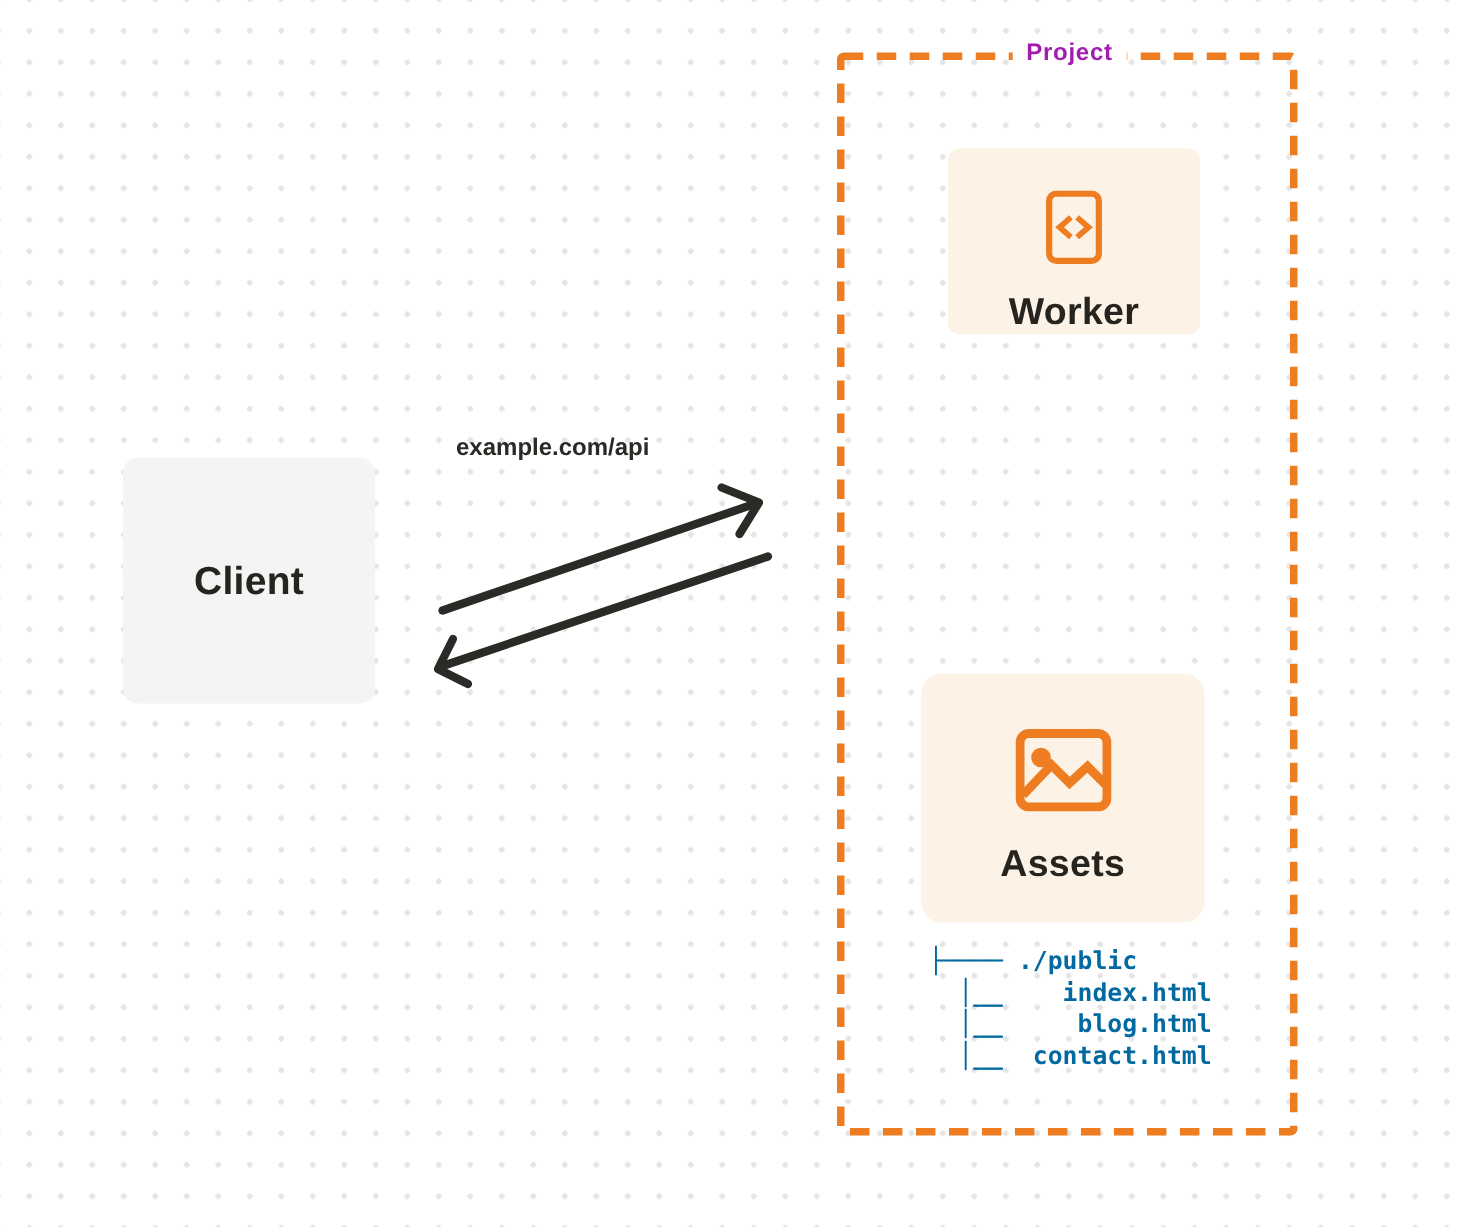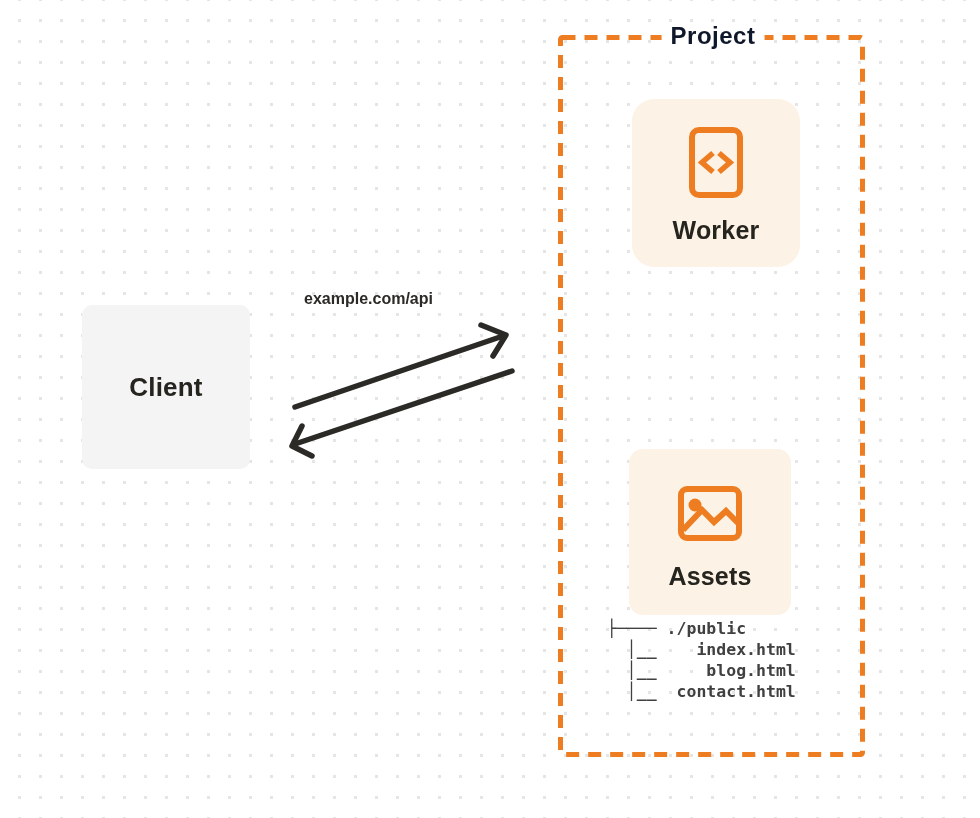--- a/index.html
+++ b/index.html
@@ -53,58 +53,58 @@
     color: #2b2a26;
     font-weight: 700;
     font-size: 16px;
   }
   .project-label {
     position: absolute;
     left: 713px;
     top: 36px;
     transform: translate(-50%, -50%);
     z-index: 3;
-    color: #0f172a;
+    color: #a21caf;
     font-weight: 700;
-    font-size: 24px;
+    font-size: 16px;
     letter-spacing: 0.5px;
     background: #ffffff;
     padding: 0 9px;
   }
   .worker-box {
     left: 632px;
     top: 99px;
     width: 168px;
-    height: 168px;
+    height: 124px;
     background: #fcf2e5;
-    border-radius: 22px;
+    border-radius: 8px;
     padding-top: 28px;
   }
   .worker-box .panel-label { margin-top: 18px; font-size: 25px; }
   .assets-box {
-    left: 629px;
+    left: 614px;
     top: 449px;
-    width: 162px;
+    width: 189px;
     height: 166px;
     background: #fcf2e5;
     border-radius: 14px;
     padding-top: 37px;
   }
   .assets-box .panel-label { margin-top: 21px; font-size: 25px; }
   .file-tree {
     position: absolute;
     left: 607px;
     top: 618px;
     z-index: 2;
-    margin: 0;
+    margin: 12px;
     font-family: "DejaVu Sans Mono", "Liberation Mono", monospace;
     font-size: 16.5px;
     line-height: 21px;
     font-weight: 600;
-    color: #404040;
+    color: #0369a1;
     white-space: pre;
   }
   .icon-svg { display: block; }
 </style>
 </head>
 <body>
 
 <svg class="layer-svg" width="980" height="818" viewBox="0 0 980 818">
 
   <rect x="560.5" y="37.5" width="302" height="717" rx="2" fill="none" stroke="#ed7d20" stroke-width="5" stroke-dasharray="13 9"></rect>

